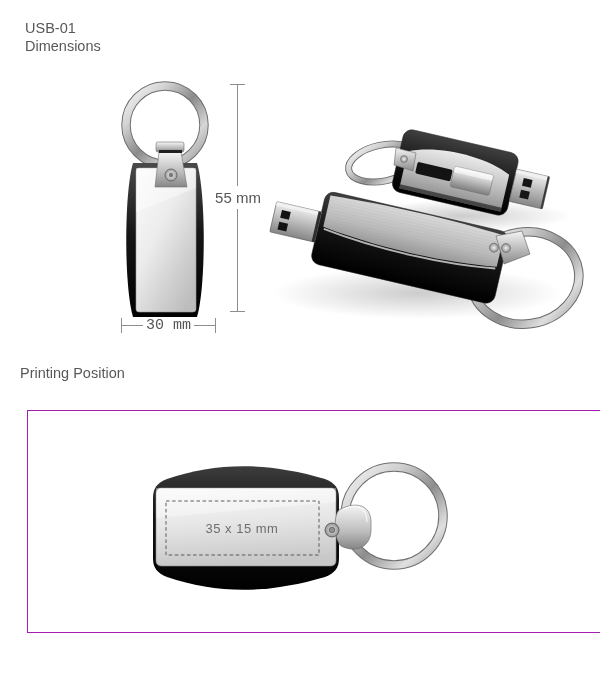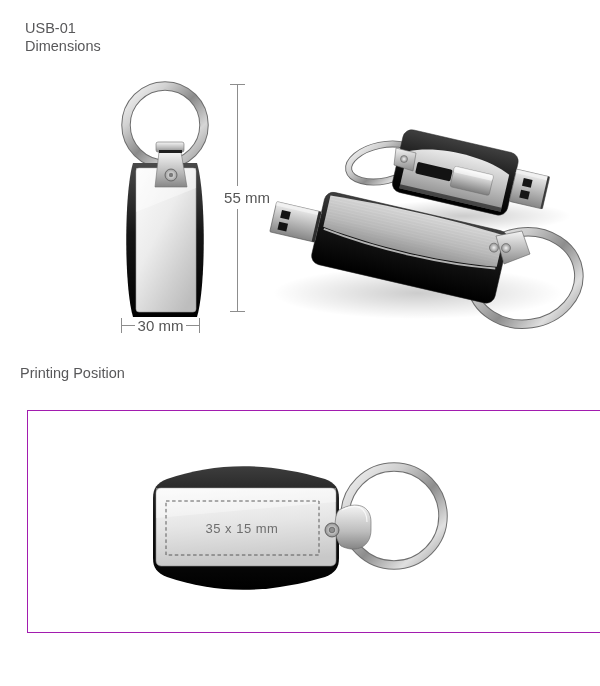--- a/index.html
+++ b/index.html
@@ -11,24 +11,24 @@
   .front-view{position:absolute;left:95px;top:78px;}
   .photo{position:absolute;left:268px;top:88px;}
 
   
   .vdim{position:absolute;left:230px;top:84px;width:15px;height:228px;}
   .vdim .line{position:absolute;left:7px;top:0;width:1px;height:100%;background:#8d8d8d;}
   .vdim .tick{position:absolute;left:0;width:15px;height:1px;background:#8d8d8d;}
   .vdim .tick.top{top:0;} .vdim .tick.bottom{bottom:0;}
   .vdim .label{
     position:absolute;left:-17px;top:102px;width:50px;background:#fff;
-    text-align:center;font-size:15px;color:#565656;padding:3px 0;margin-left:9px;
+    text-align:center;font-size:15px;color:#565656;padding:3px 0;
   }
   
-  .hdim{position:absolute;left:121px;top:318px;width:79px;height:15px;display:flex;align-items:center;}
+  .hdim{position:absolute;left:121px;top:318px;width:95px;height:15px;display:flex;align-items:center;font-family:Liberation Mono, monospace;}
   .hdim .tick{width:1px;height:15px;background:#8d8d8d;}
   .hdim .seg{flex:1;height:1px;background:#8d8d8d;}
   .hdim .label{font-size:15px;color:#565656;padding:0 3px;white-space:nowrap;line-height:15px;}
 
   .print-heading{position:absolute;left:20px;top:365px;font-size:14.5px;color:#58585a;}
   .print-methods{position:absolute;left:31px;top:390px;font-size:14.5px;color:#58585a;}
   .print-box{
     position:absolute;left:27px;top:410px;width:549px;height:221px;
     border:1px solid #a21caf;background:#fff;padding-left:48px;
   }

